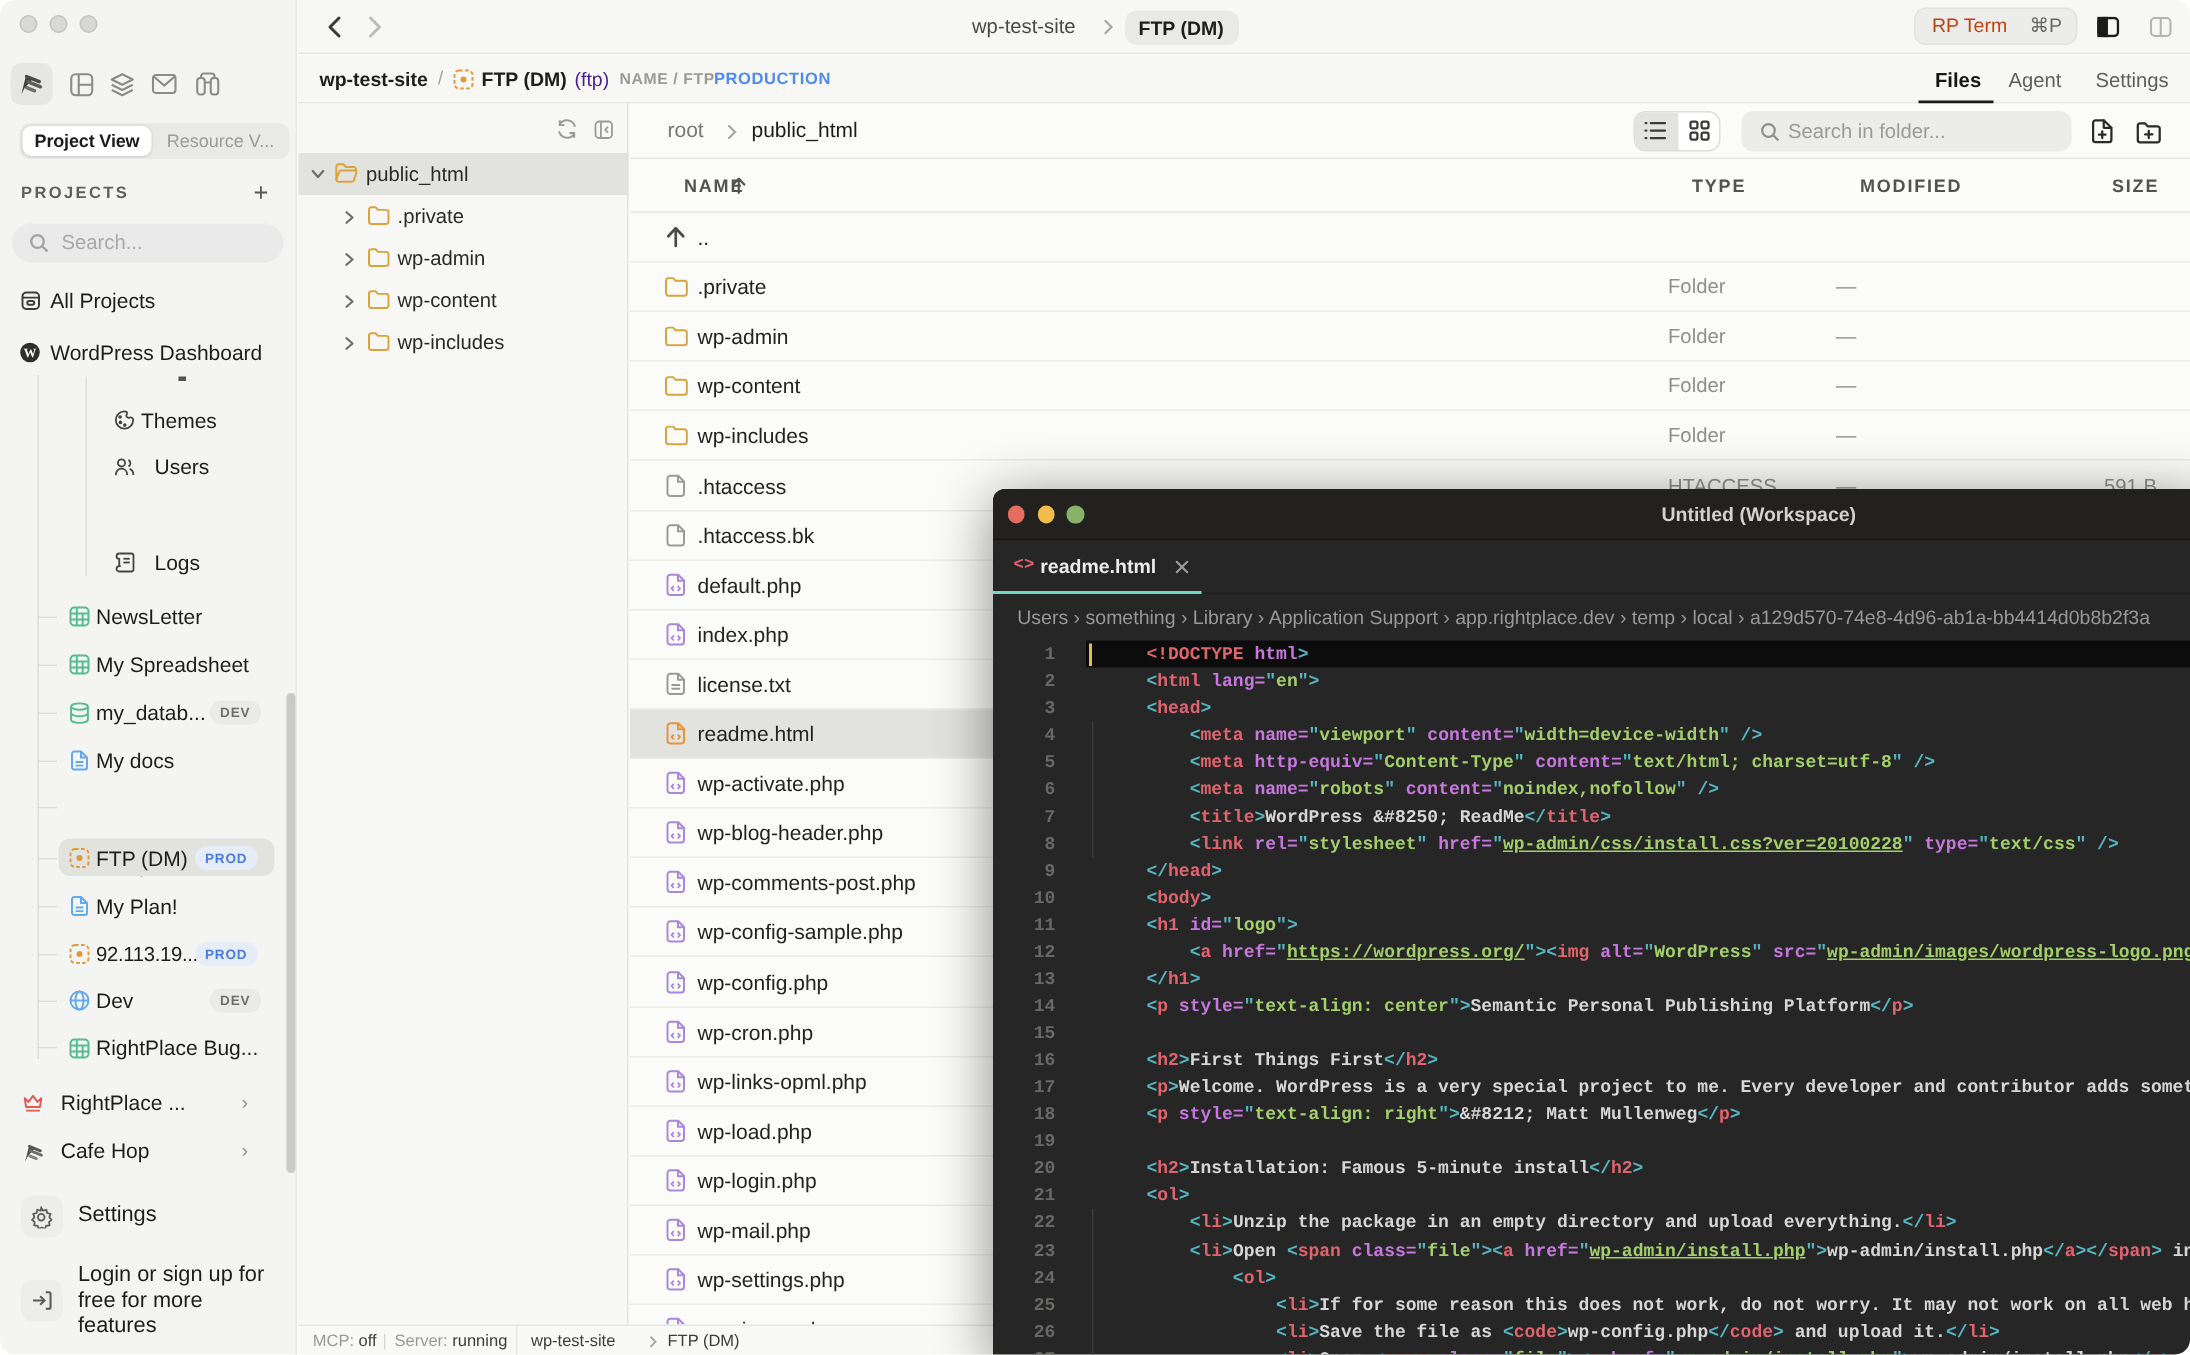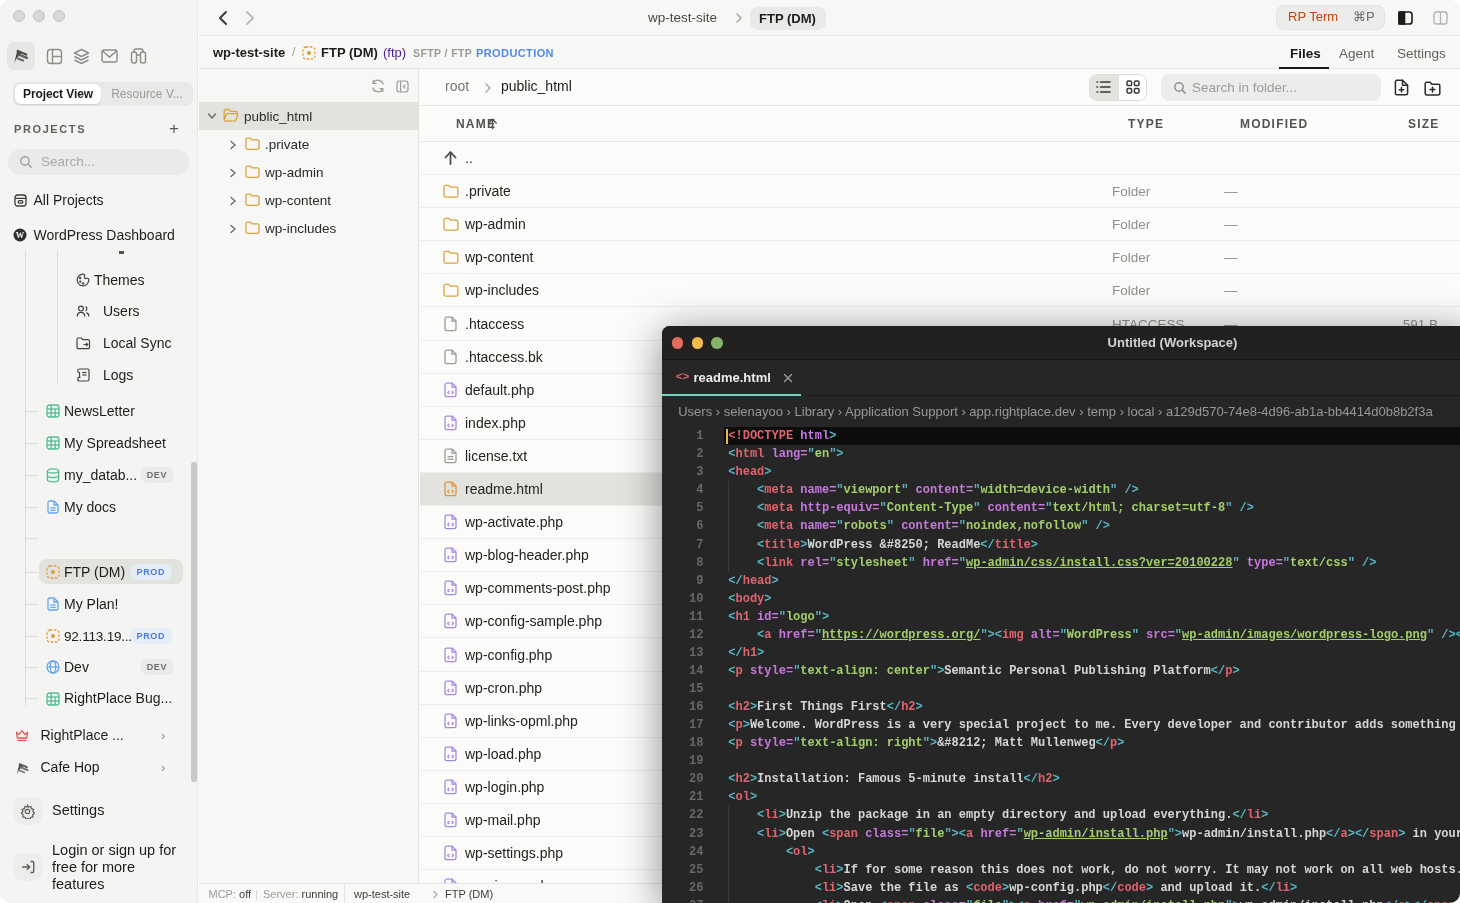--- a/index.html
+++ b/index.html
@@ -57,21 +57,21 @@
   #statusbar { position:absolute; left:199px; top:883px; width:1261px; height:20px; background:#f9f9f7; border-top:1px solid #e5e5e3; font-size:11px; }
   
   #editor { position:absolute; left:661.5px; top:325.8px; width:812px; height:580px; background:#262626; border-radius:8px 8px 0 0;
             box-shadow:0 6px 40px rgba(0,0,0,.45); overflow:hidden; }
   #etitle { position:absolute; left:0; top:0; width:812px; height:34.2px; background:#222120; border-bottom:1px solid #161616; }
   #etabs { position:absolute; left:0; top:34.2px; width:812px; height:36px; border-bottom:1px solid #1d1d1d; }
   #epath { position:absolute; left:0; top:70.2px; width:812px; height:31.2px; font-size:13px; color:#989898; white-space:nowrap; }
   #ecode { position:absolute; left:0; top:101.4px; width:812px; height:480px; font-family:"Liberation Mono", monospace;
            font-size:12px; font-weight:700; line-height:18.06px; white-space:pre; color:#d6d6d6; }
   .ln { position:absolute; left:0; width:42px; text-align:right; color:#686866; }
-  .cl { position:absolute; left:66.8px; }
+  .cl { position:absolute; left:66.8px;padding-left:36px; }
   .t { color:#e0646e; } 
   .a { color:#c678dd; } 
   .q { color:#56b6c2; } 
   .s { color:#a3cf6b; } 
   .lk { color:#a3cf6b; text-decoration:underline; }
   #ecode i { font-style:normal; }
   .lk { font-style:normal; }
 </style>
 </head>
 <body>
@@ -156,27 +156,20 @@
       <span class="txt" style="left:94px;">Themes</span>
     </div>
     <div class="sitem" style="top:295px;">
       <svg class="abs" style="left:76px; top:9.5px;" width="14" height="13" viewBox="0 0 14 13" fill="none" stroke="#434341" stroke-width="1.2">
         <circle cx="5" cy="3.6" r="2.4"></circle>
           <path d="M1.2 11.6 c0-2.6 1.7-4.2 3.8-4.2 s3.8 1.6 3.8 4.2"></path>
         <path d="M9.6 1.6 a2.4 2.4 0 0 1 0 4.3 M10.4 7.6 c1.6.5 2.5 1.9 2.5 4"></path>
       </svg>
       <span class="txt" style="left:103px;">Users</span>
     </div>
-    <div class="sitem" style="top:326.9px;">
-      <svg class="abs" style="left:76px; top:10px;" width="15" height="13" viewBox="0 0 15 13" fill="none" stroke="#434341" stroke-width="1.2">
-        <path d="M1 3 v-0.5 a1.5 1.5 0 0 1 1.5-1.5 h2.8 l1.5 1.7 h5.2 a1.5 1.5 0 0 1 1.5 1.5 v6 a1.5 1.5 0 0 1-1.5 1.5 h-9.5 a1.5 1.5 0 0 1-1.5-1.5z"></path>
-        <path d="M7.5 7.5 h4 m-1.5-1.6 l1.7 1.6 -1.7 1.6"></path>
-      </svg>
-      <span class="txt" style="left:103px;">Local Sync</span>
-    </div>
     <div class="sitem" style="top:358.8px;">
       <svg class="abs" style="left:76px; top:9.5px;" width="14" height="14" viewBox="0 0 14 14" fill="none" stroke="#434341" stroke-width="1.2">
         <path d="M3.5 1 h8 a1.5 1.5 0 0 1 1.5 1.5 v9 a1.5 1.5 0 0 1-1.5 1.5 h-8 a1.8 1.8 0 0 1 0-3.6 h1"></path>
         <path d="M3.5 1 a1.8 1.8 0 0 0 0 3.6 v4.8"></path>
           <line x1="6.3" y1="4.5" x2="10.5" y2="4.5"></line>
           <line x1="6.3" y1="7" x2="10.5" y2="7"></line>
       </svg>
       <span class="txt" style="left:103px;">Logs</span>
     </div>
 
@@ -346,21 +339,21 @@
   </div>
   <div id="secondbar">
     <span class="abs" style="left:14px; top:7.5px; font-size:13px; font-weight:700; color:#1d1d1b;">wp-test-site</span>
     <span class="abs" style="left:93px; top:8px; font-size:12.5px; color:#a0a09e;">/</span>
     <svg class="abs" style="left:103px; top:9px;" width="14" height="14" viewBox="0 0 14 14" fill="none" stroke="#e09a3e" stroke-width="1.3">
       <rect x="1" y="1" width="12" height="12" rx="3" stroke-dasharray="2.4 1.6"></rect>
         <circle cx="7" cy="7" r="2" fill="#e09a3e" stroke="none"></circle>
     </svg>
     <span class="abs" style="left:122px; top:7.5px; font-size:13px; font-weight:700; color:#1d1d1b;">FTP (DM)</span>
     <span class="abs" style="left:184px; top:8px; font-size:13px; color:#4c1d95;">(ftp)</span>
-    <span class="abs" style="left:214px; top:10px; font-size:10.5px; font-weight:700; letter-spacing:0.4px; color:#9a9a98;">SFTP / FTP</span>
+    <span class="abs" style="left:214px; top:10px; font-size:10.5px; font-weight:700; letter-spacing:0.4px; color:#9a9a98;">NAME / FTP</span>
     <span class="abs" style="left:277px; top:9.5px; font-size:11px; font-weight:700; letter-spacing:0.4px; color:#4e8bf0;">PRODUCTION</span>
     <span class="abs" style="left:1091px; top:8.5px; font-size:13.5px; font-weight:700; color:#161614;">Files</span>
     <div class="abs" style="left:1080px; top:30px; width:50px; height:2px; background:#1a1a18;"></div>
     <span class="abs" style="left:1140px; top:8.5px; font-size:13.5px; color:#5f5f5d;">Agent</span>
     <span class="abs" style="left:1198px; top:8.5px; font-size:13.5px; color:#5f5f5d;">Settings</span>
   </div>
   <div id="treepanel">
     <svg class="abs" style="left:172px; top:10px;" width="14" height="14" viewBox="0 0 14 14" fill="none" stroke="#9a9a98" stroke-width="1.3">
       <path d="M12.3 5.5 a5.5 5.5 0 0 0-10.1-1.6 M1.7 8.5 a5.5 5.5 0 0 0 10.1 1.6"></path>
       <polyline points="2.2,1.2 2.2,4.4 5.4,4.4"></polyline>
@@ -731,21 +724,21 @@
     <div id="etabs">
       <span class="abs" style="left:14.2px; top:10px; font-family:'Liberation Mono',monospace; font-size:11.5px; font-weight:700; color:#e0646e;">&lt;&gt;</span>
       <span class="abs" style="left:32px; top:10px; font-size:13px; font-weight:700; color:#ececec;">readme.html</span>
       <svg class="abs" style="left:121px; top:13.5px;" width="10" height="10" viewBox="0 0 10 10" stroke="#9d9d9d" stroke-width="1.4" stroke-linecap="round">
           <line x1="1.5" y1="1.5" x2="8.5" y2="8.5"></line>
           <line x1="8.5" y1="1.5" x2="1.5" y2="8.5"></line>
         </svg>
       <div class="abs" style="left:0; top:34.3px; width:139.5px; height:1.7px; background:#6fd8c4;"></div>
     </div>
     <div id="epath">
-        <span class="abs" style="left:16.7px; top:8px;">Users › selenayoo › Library › Application Support › app.rightplace.dev › temp › local › a129d570-74e8-4d96-ab1a-bb4414d0b8b2f3a</span>
+        <span class="abs" style="left:16.7px; top:8px;">Users › something › Library › Application Support › app.rightplace.dev › temp › local › a129d570-74e8-4d96-ab1a-bb4414d0b8b2f3a</span>
       </div>
     <div id="ecode">
       <div class="abs" style="left:62px; top:0px; width:750px; height:18.06px; background:#0c0c0c;"></div>
       <div class="abs" style="left:66.9px; top:54.18px; width:1px; height:90.30px; background:#3a3a3a;"></div>
       <div class="abs" style="left:66.9px; top:379.26px; width:1px; height:113.78px; background:#3a3a3a;"></div>
       <div class="abs" style="left:64.4px; top:1.5px; width:2px; height:15px; background:#e7bb4a;"></div>
       <div class="ln" style="top:0.00px;">1</div>
       <div class="cl" style="top:0.00px;"><i class="t">&lt;!DOCTYPE</i><i class="a"> html</i><i class="q">&gt;</i></div>
       <div class="ln" style="top:18.06px;">2</div>
       <div class="cl" style="top:18.06px;"><i class="q">&lt;</i><i class="t">html</i><i class="a"> lang=</i><i class="q">"</i><i class="s">en</i><i class="q">"</i><i class="q">&gt;</i></div>

